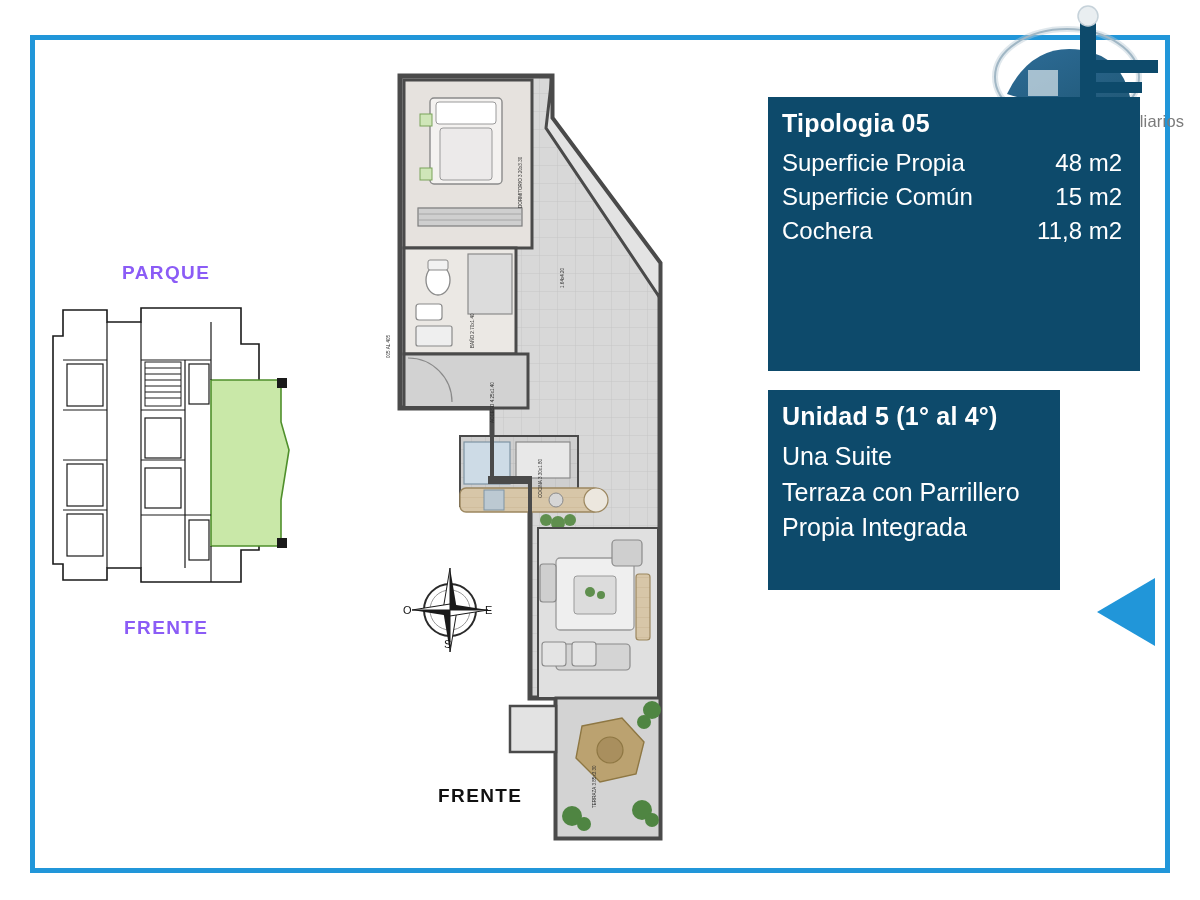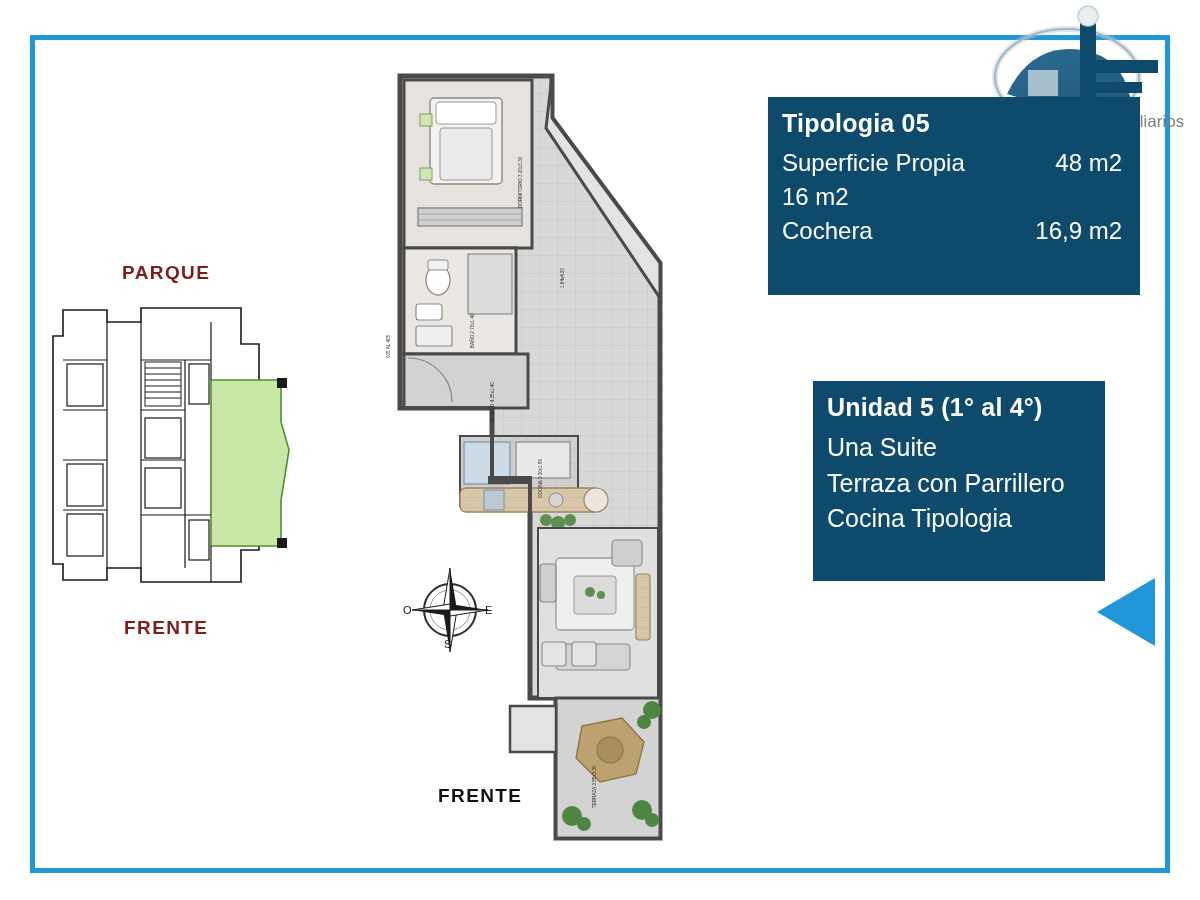--- a/index.html
+++ b/index.html
@@ -51,28 +51,27 @@
   }
 
   
   .panel {
     position: absolute;
     background: #0d4a6b;
     color: #ffffff;
   }
   #panel-tipologia {
     left: 768px; top: 97px;
-    width: 372px; height: 198px;
+    width: 372px; height: 274px;
     padding: 12px 18px 0 14px;
   }
   #panel-unidad {
-    left: 768px; top: 381px;
+    left: 768px; top: 390px;
     width: 292px; height: 200px;
     padding: 12px 18px 0 14px;
-    margin-left: 45px;
   }
   .panel h2 {
     margin: 0 0 8px 0;
     font-size: 25px;
     font-weight: bold;
     letter-spacing: .2px;
   }
   .spec-row {
     display: flex;
     justify-content: space-between;
@@ -88,21 +87,21 @@
     font-size: 25px;
     line-height: 1.42;
   }
 
   
   .keyplan-title {
     position: absolute;
     font-size: 19px;
     font-weight: bold;
     letter-spacing: 1.4px;
-    color: #7f1d1d;
+    color: #8b5cf6;
   }
   #kp-parque { left: 122px; top: 262px; }
   #kp-frente { left: 124px; top: 617px; }
   .keyplan {
     position: absolute;
     left: 45px; top: 300px;
     width: 260px; height: 300px;
   }
 
   
@@ -163,33 +162,34 @@
     <div class="logo-text">Ciro Negocios Inmobiliarios</div>
   </div>
 
   <div class="panel" id="panel-tipologia">
     <h2>Tipologia 05</h2>
     <div class="spec-row">
       <span class="spec-label">Superficie Propia</span>
       <span class="spec-value">48 m2</span>
     </div>
     <div class="spec-row">
-      <span class="spec-value">16 m2</span>
+      <span class="spec-label">Superficie Común</span>
+      <span class="spec-value">15 m2</span>
     </div>
     <div class="spec-row">
       <span class="spec-label">Cochera</span>
-      <span class="spec-value">16,9 m2</span>
+      <span class="spec-value">11,8 m2</span>
     </div>
   </div>
 
   <div class="panel" id="panel-unidad">
     <h2>Unidad 5 (1° al 4°)</h2>
     <div class="feature-line">Una Suite</div>
     <div class="feature-line">Terraza con Parrillero</div>
-    <div class="feature-line">Cocina Tipologia</div>
+    <div class="feature-line">Propia Integrada</div>
   </div>
 
   <div class="keyplan-title" id="kp-parque">PARQUE</div>
   <div class="keyplan-title" id="kp-frente">FRENTE</div>
 
   <div class="keyplan">
     <svg width="260" height="300" viewBox="0 0 260 300">
       <g stroke="#1a1a1a" fill="#ffffff" stroke-width="1.6">
 
         <path d="M18 20 L18 10 L62 10 L62 22 L96 22 L96 8 L196 8 L196 44

